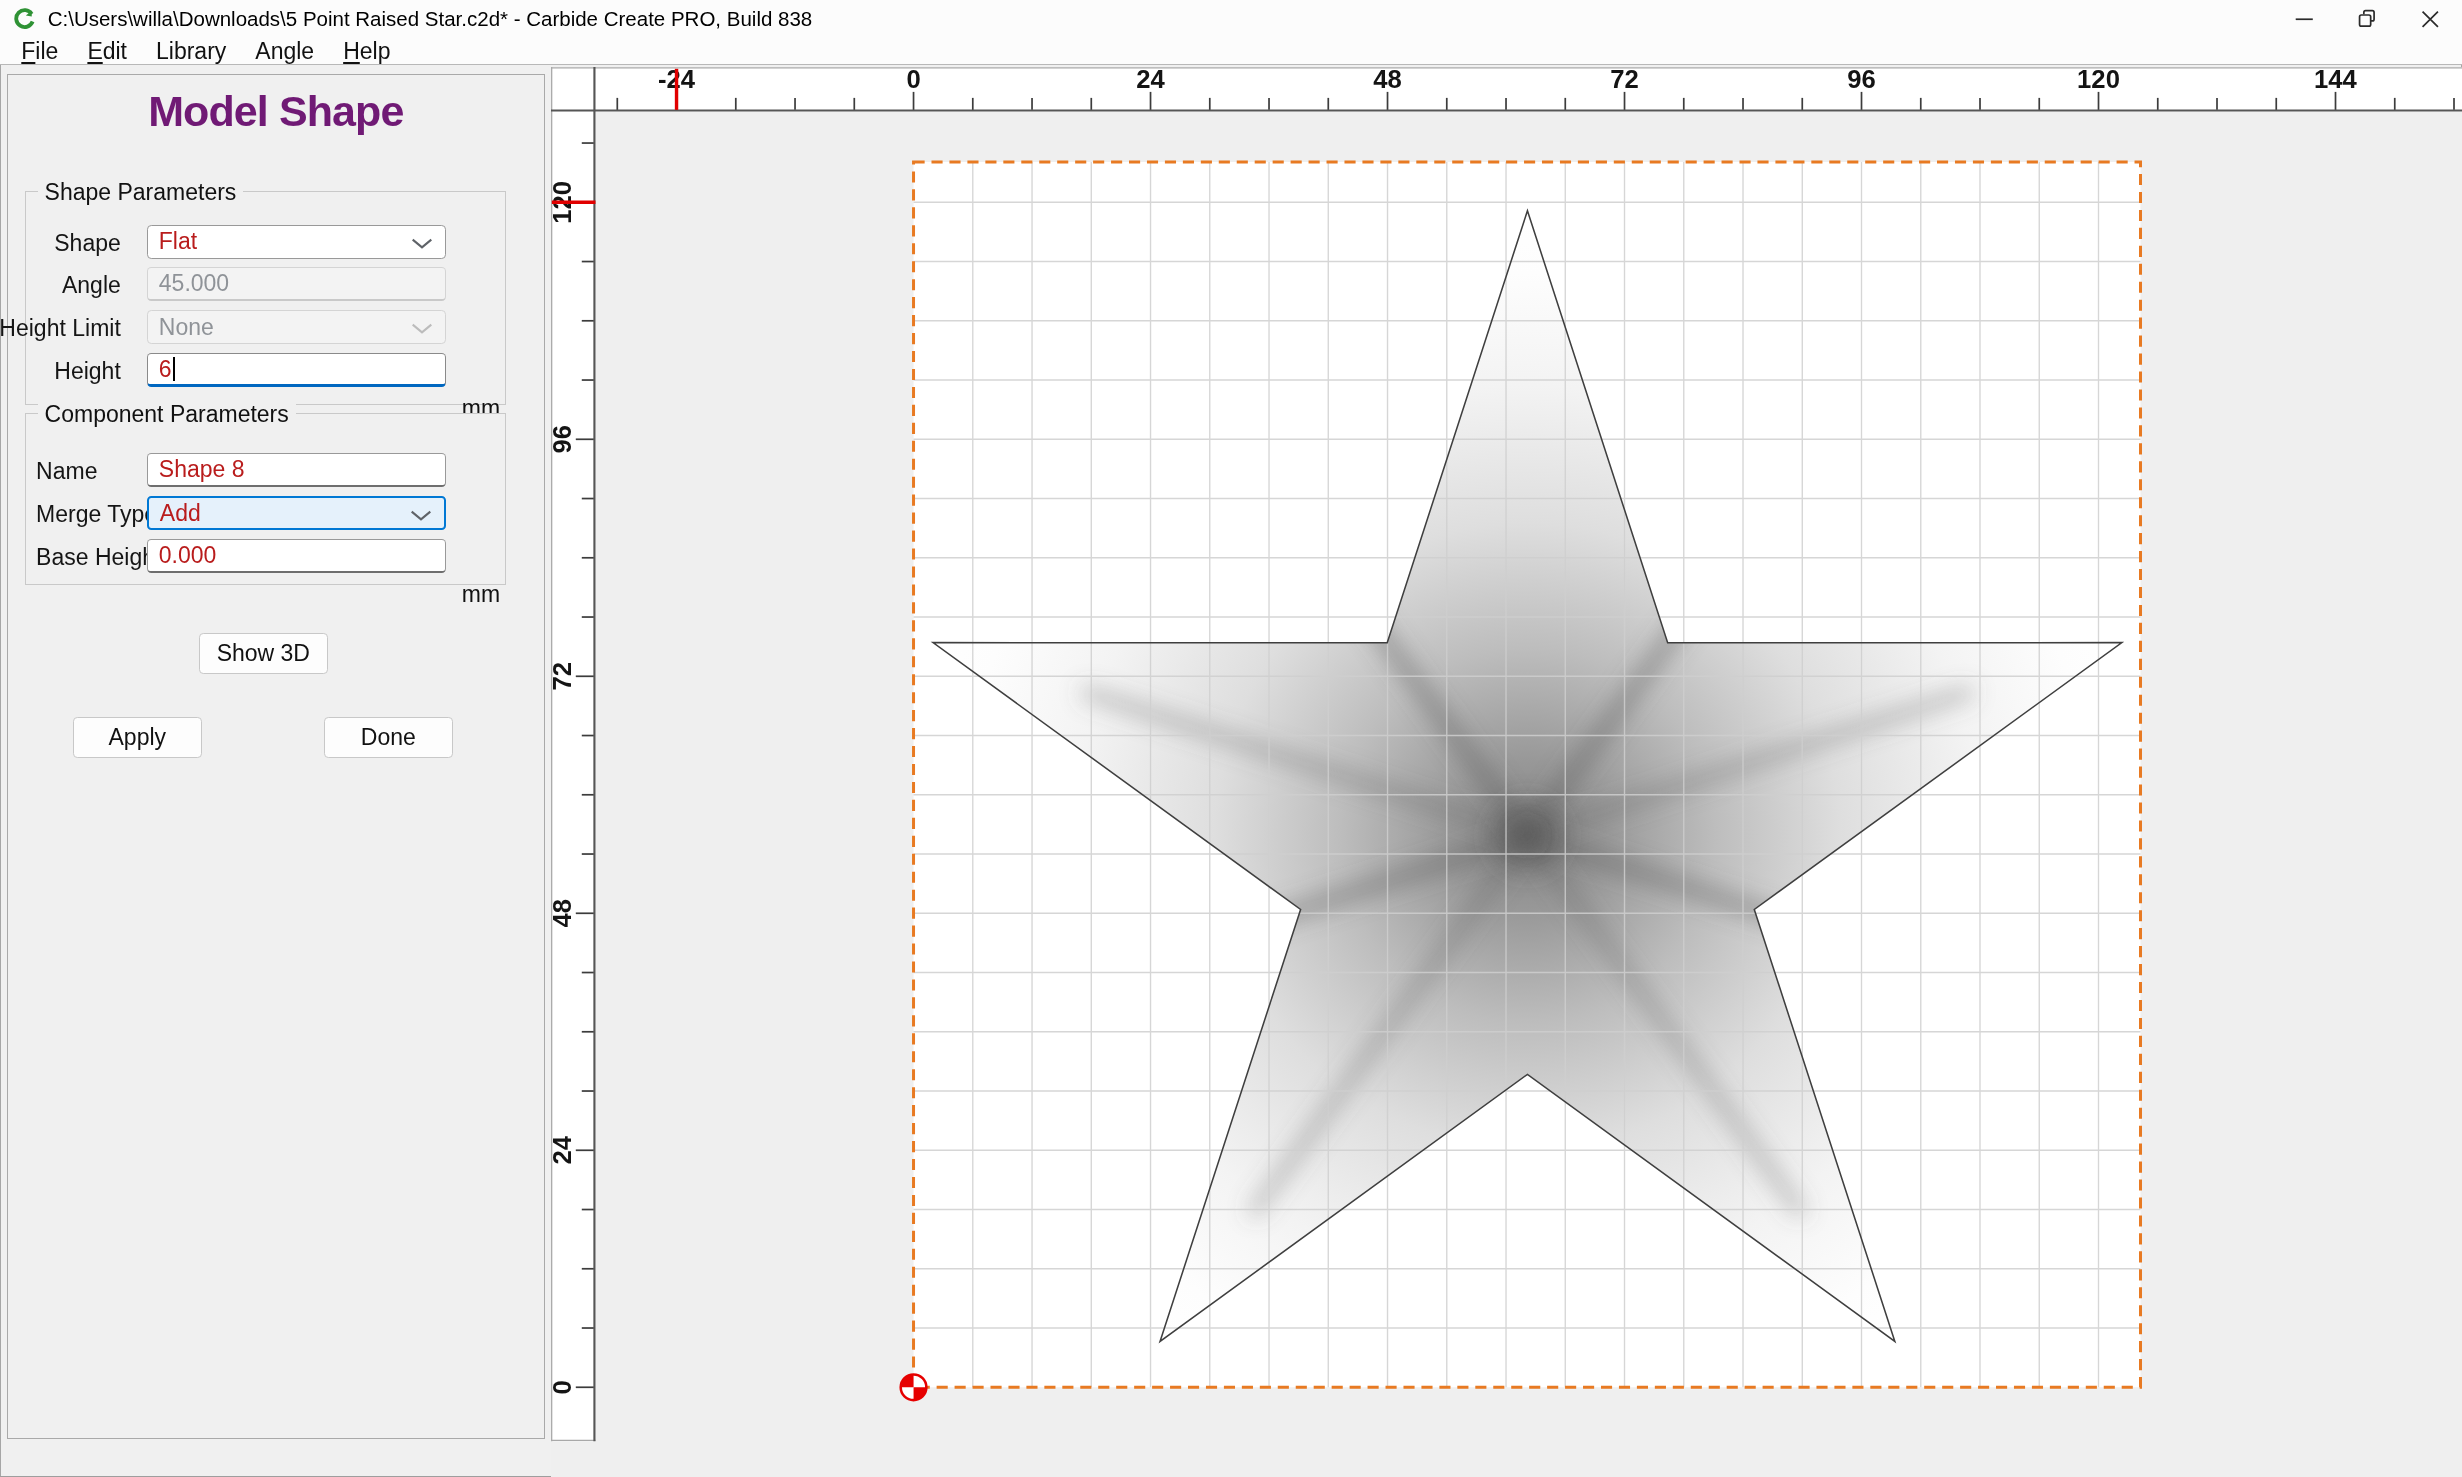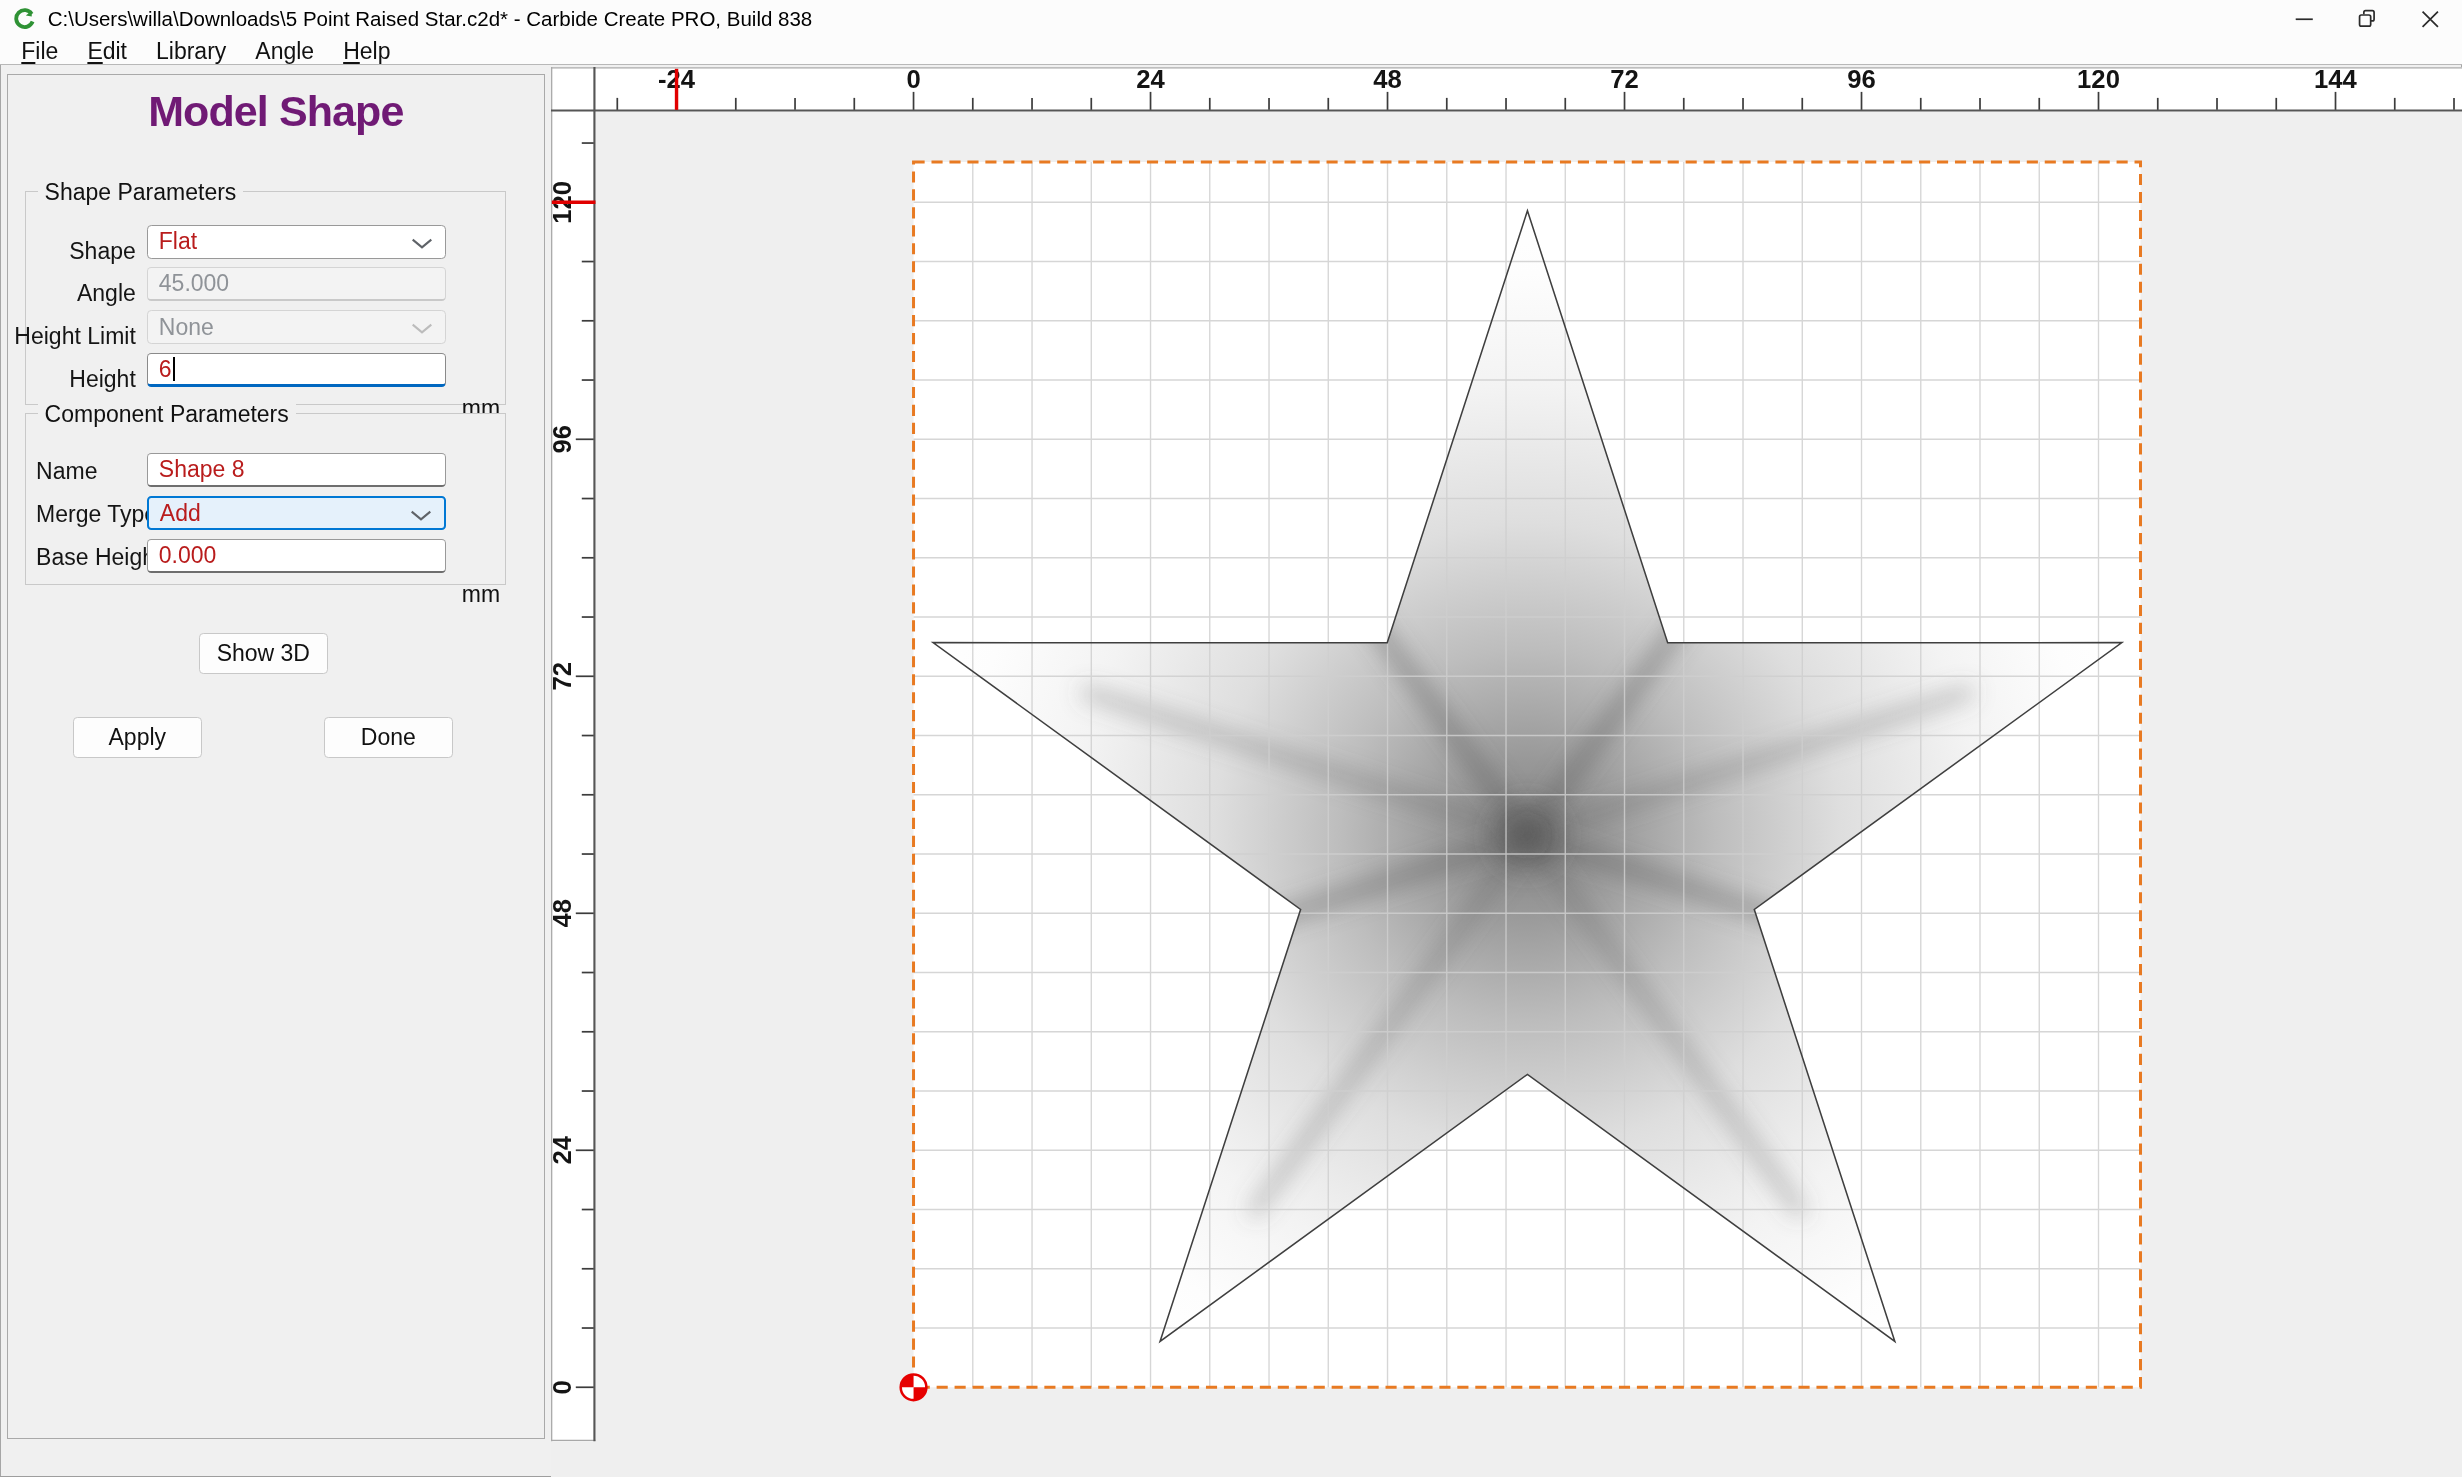--- a/index.html
+++ b/index.html
@@ -20,21 +20,21 @@
 
   
   .panel{position:absolute;left:6.8px;top:74px;width:538px;height:1365px;background:#f0f0f0;border:0.9px solid #a9a9a9;box-sizing:border-box;}
   .panel-title{position:absolute;left:0;top:12px;width:100%;text-align:center;font-size:43px;font-weight:bold;color:#701a75;letter-spacing:-0.9px;}
   .groupbox{position:absolute;left:17px;width:479px;border:0.9px solid #c9c9c9;background:#f0f0f0;}
   .gb1{top:116px;height:212px;}
   .gb2{top:338px;height:170px;}
   .legend{position:absolute;top:-13px;left:12px;background:#f0f0f0;padding:0 6.8px;font-size:23px;color:#111;}
   .row{position:absolute;left:0;width:100%;height:34px;}
   .row .lbl{position:absolute;top:5.1px;font-size:23px;color:#151515;white-space:nowrap;}
-  .g1 .lbl{right:369px;text-align:right;margin-top:8px;}
+  .g1 .lbl{right:384px;text-align:right;}
   .g2 .lbl{left:10.3px;}
   .ctl{position:absolute;left:121px;top:0;width:299px;height:34px;box-sizing:border-box;background:#fff;border:1.3px solid #999;border-radius:4.3px;font-size:23px;color:#b91c1c;display:flex;align-items:center;padding-left:11px;}
   .field{border-bottom:2.1px solid #6e6e6e;}
   .field.disabled,.combo.disabled{background:#f3f3f3;border-color:#d4d4d4;color:#8f9398;}
   .field.disabled{border-bottom-color:#c9c9c9;}
   .field.focused{border-color:#8a8a8a;border-bottom:3.4px solid #0067c0;}
   .combo.focused{background:#e5f1fb;border:2.1px solid #0078d4;}
   .chev{position:absolute;right:12px;top:12px;color:#5f6368;}
   .combo.disabled .chev{color:#bcbcbc;}
   .caret{display:inline-block;width:2.1px;height:24px;background:#000;margin-left:1.7px;}

